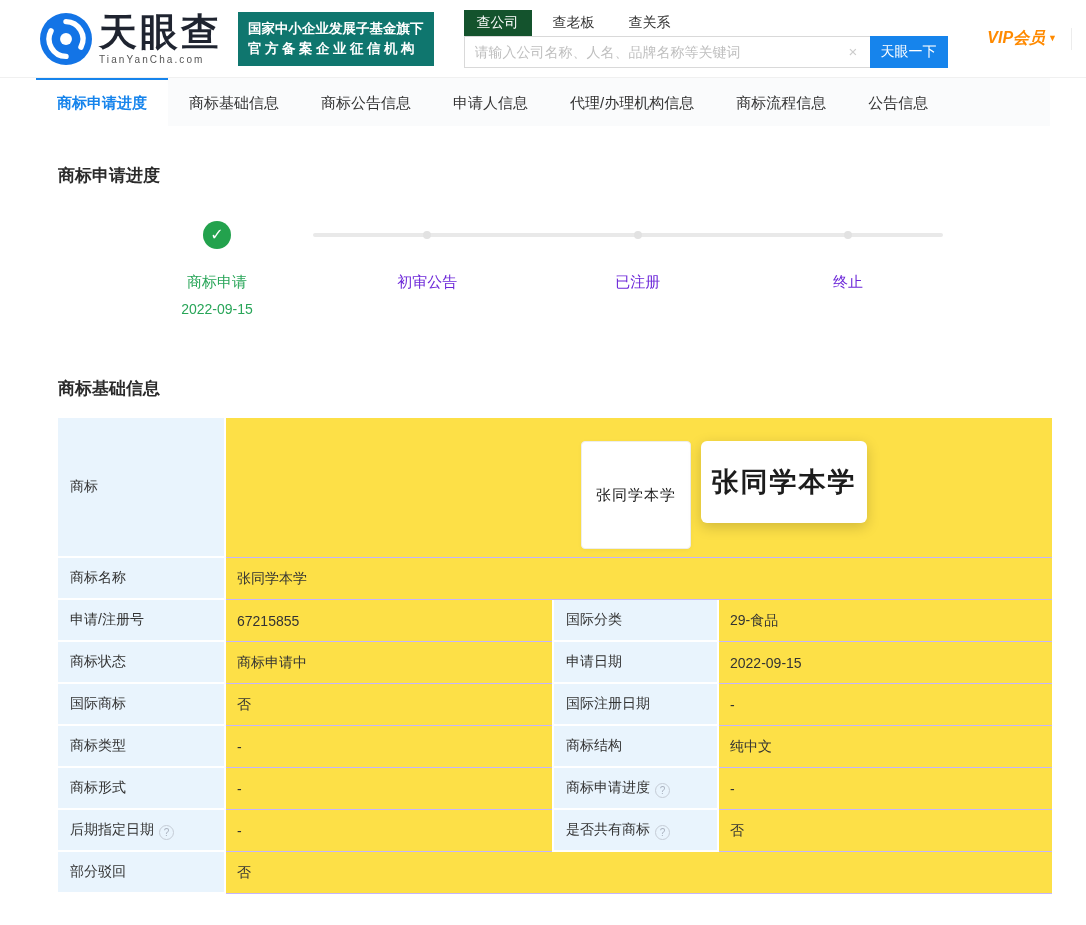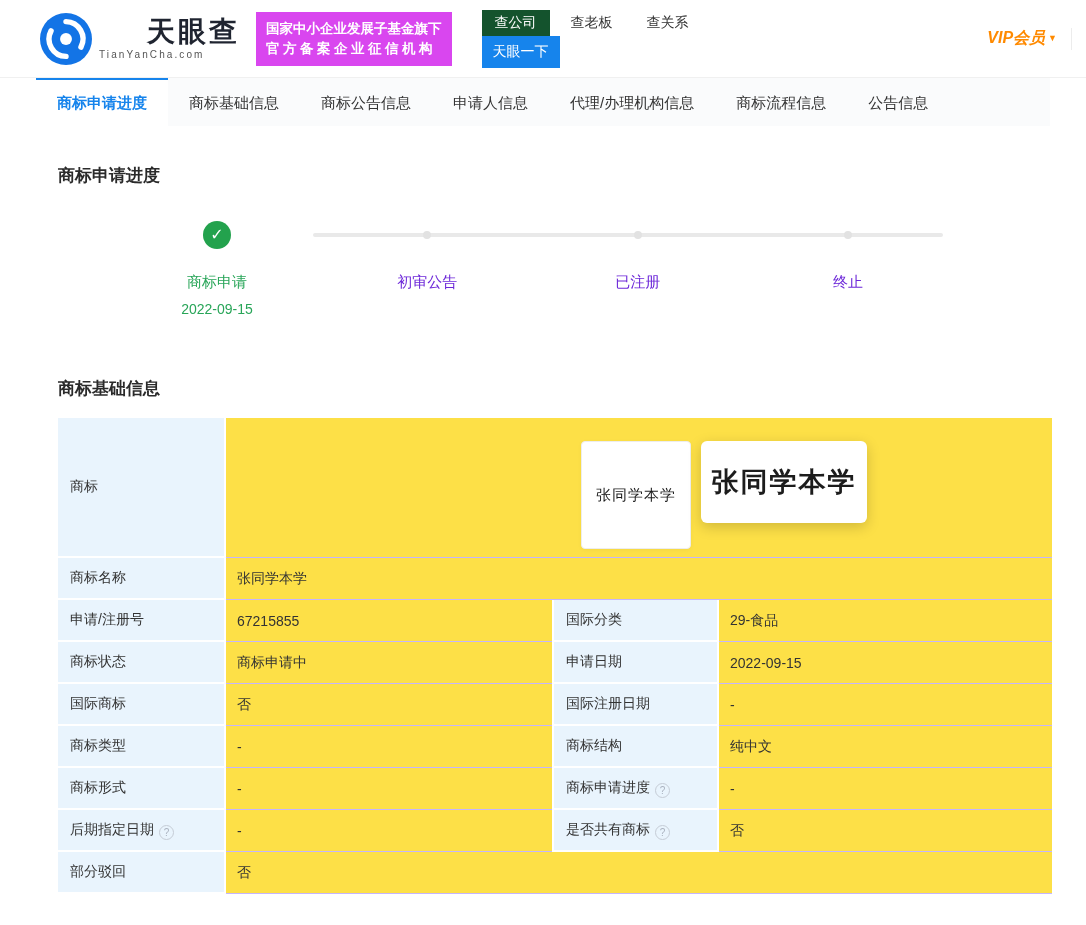--- a/index.html
+++ b/index.html
@@ -12,25 +12,25 @@
 
   
   .header {
     height: 78px; display: flex; align-items: center;
     padding: 0 14px 0 40px; border-bottom: 1px solid #f0f0f0;
     background: #fff;
   }
   .logo { display: flex; align-items: center; cursor: pointer; }
   .logo-icon { width: 52px; height: 52px; margin-right: 7px; }
   .logo-text-wrap { line-height: 1; }
-  .logo-cn { font-size: 28px; font-weight: 700; color: #1f2430; letter-spacing: 3px; margin-left: 48px; }
+  .logo-cn { font-size: 38px; font-weight: 700; color: #1f2430; letter-spacing: 3px; }
   .logo-en { font-size: 10px; color: #555; letter-spacing: 2.1px; margin-top: 4px; }
 
   .badge {
-    margin-left: 16px; background: #d946ef; color: #fff;
+    margin-left: 16px; background: #0f766e; color: #fff;
     padding: 7px 10px; line-height: 20px; font-size: 13.5px; font-weight: 700;
     white-space: nowrap;
   }
   .badge .l2 { letter-spacing: 3.5px; }
 
   .search-block { margin-left: 30px; width: 484px; }
   .search-tabs { display: flex; align-items: flex-end; height: 26px; }
   .search-tab {
     font-size: 14px; color: #333; padding: 4px 13px; cursor: pointer; margin-right: 8px;
   }
@@ -160,20 +160,24 @@
     <div class="l2">官方备案企业征信机构</div>
   </div>
 
   <div class="search-block">
     <div class="search-tabs">
         <div class="search-tab active">查公司</div>
         <div class="search-tab">查老板</div>
         <div class="search-tab">查关系</div>
       </div>
     <div class="search-bar">
+      <div class="search-input-wrap">
+        <input class="search-input" type="text" placeholder="请输入公司名称、人名、品牌名称等关键词" style="">
+        <span class="clear-x">×</span>
+      </div>
       <button class="search-btn">天眼一下</button>
     </div>
   </div>
 
   <div class="header-right">
     <div class="vip"><span>VIP会员</span><span class="caret">▼</span></div>
     <div class="header-divider"></div>
   </div>
 </div>
 

